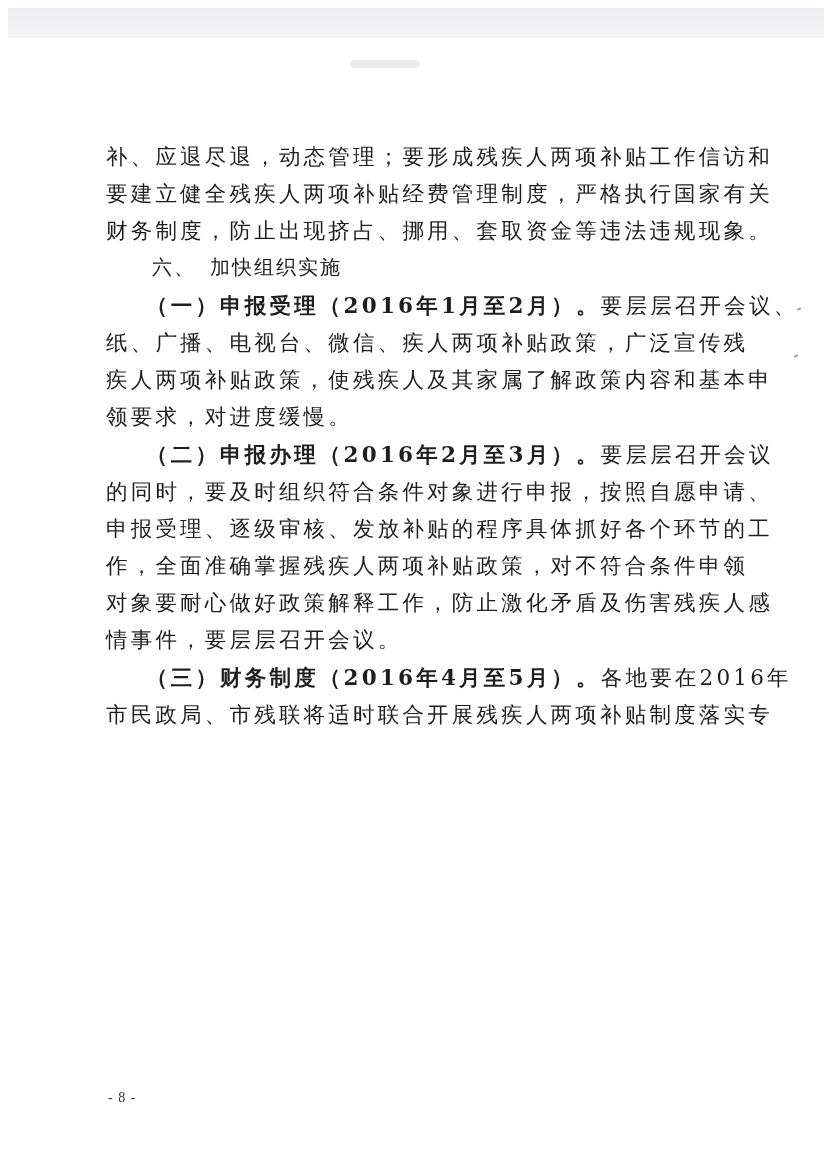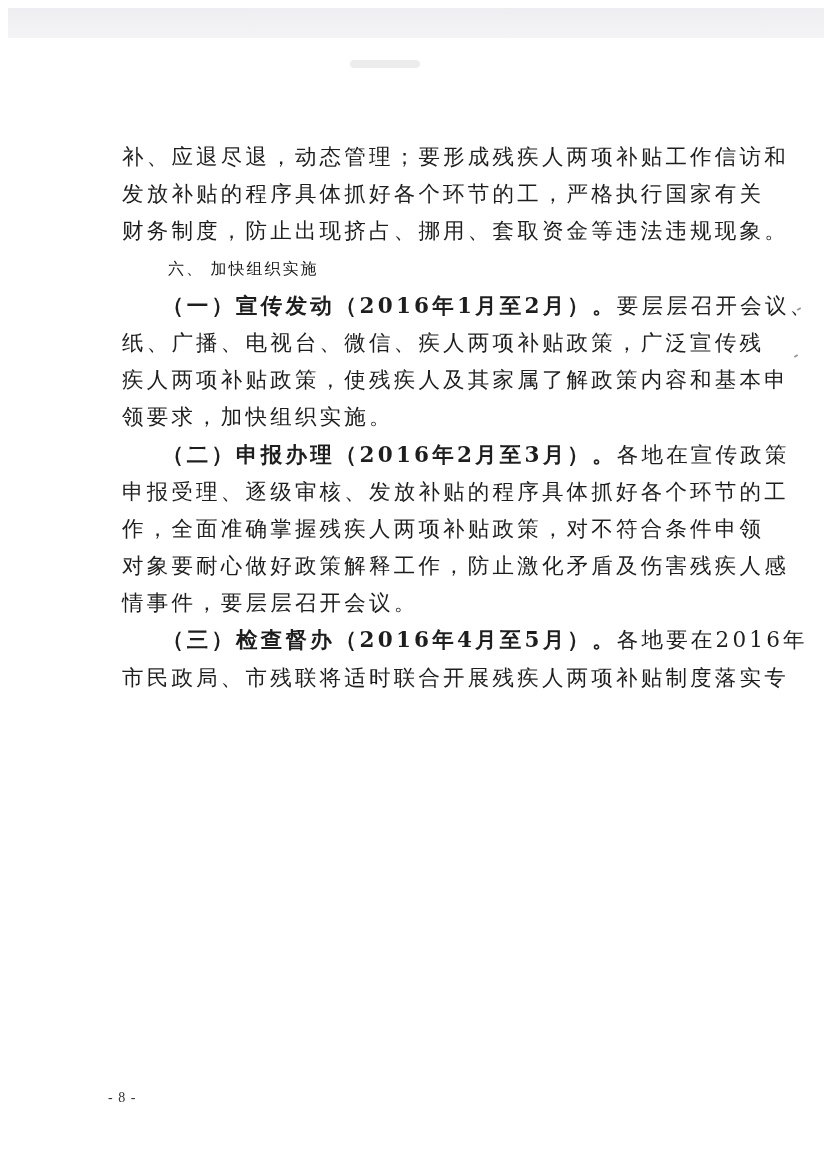--- a/index.html
+++ b/index.html
@@ -27,34 +27,34 @@
       position: absolute;
       left: 350px;
       top: 60px;
       width: 70px;
       height: 8px;
       background: #ececec;
       border-radius: 4px;
     }
     .page {
       position: absolute;
-      left: 122px;
+      left: 106px;
       top: 138px;
       width: 600px;
     }
     .line {
       height: 37.2px;
       line-height: 37.2px;
       font-size: 21.5px;
       letter-spacing: 3.2px;
       white-space: nowrap;
     }
     .line.heading {
-      font-family: Liberation Sans, sans-serif;
-      font-size: 16px;
+      font-family: Liberation Mono, monospace;
+      font-size: 20px;
       letter-spacing: 2px;
       padding-left: 46px;
     }
     .line.indent-sub {
       padding-left: 40px;
     }
     .bold {
       font-weight: bold;
     }
     .justify {
@@ -81,42 +81,43 @@
   </style>
 </head>
 <body>
 
 <div class="scan-band"></div>
 <div class="header-smudge"></div>
 
 <div class="page">
 
   <div class="line justify">补、应退尽退，动态管理；要形成残疾人两项补贴工作信访和</div>
-  <div class="line justify">发放补贴的程序具体抓好各个环节的工，严格执行国家有关</div>
+  <div class="line justify">要建立健全残疾人两项补贴经费管理制度，严格执行国家有关</div>
   <div class="line justify">财务制度，防止出现挤占、挪用、套取资金等违法违规现象。</div>
 
   <div class="line heading">六、 加快组织实施</div>
 
   <div class="line indent-sub">
-    <span class="bold">（一）宣传发动（2016年1月至2月）。</span><span>要层层召开会议、</span>
+    <span class="bold">（一）申报受理（2016年1月至2月）。</span><span>要层层召开会议、</span>
   </div>
   <div class="line justify">纸、广播、电视台、微信、疾人两项补贴政策，广泛宣传残</div>
   <div class="line justify">疾人两项补贴政策，使残疾人及其家属了解政策内容和基本申</div>
-  <div class="line">领要求，加快组织实施。</div>
+  <div class="line">领要求，对进度缓慢。</div>
 
   <div class="line indent-sub">
-    <span class="bold">（二）申报办理（2016年2月至3月）。</span><span>各地在宣传政策</span>
+    <span class="bold">（二）申报办理（2016年2月至3月）。</span><span>要层层召开会议</span>
   </div>
+  <div class="line justify">的同时，要及时组织符合条件对象进行申报，按照自愿申请、</div>
   <div class="line justify">申报受理、逐级审核、发放补贴的程序具体抓好各个环节的工</div>
   <div class="line justify">作，全面准确掌握残疾人两项补贴政策，对不符合条件申领</div>
   <div class="line justify">对象要耐心做好政策解释工作，防止激化矛盾及伤害残疾人感</div>
   <div class="line">情事件，要层层召开会议。</div>
 
   <div class="line indent-sub">
-    <span class="bold">（三）检查督办（2016年4月至5月）。</span><span>各地要在2016年</span>
+    <span class="bold">（三）财务制度（2016年4月至5月）。</span><span>各地要在2016年</span>
   </div>
   <div class="line justify">市民政局、市残联将适时联合开展残疾人两项补贴制度落实专</div>
 </div>
 
 <div class="mark" style="left:797px; top:308px;"></div>
 <div class="mark" style="left:794px; top:355px;"></div>
 
 <div class="page-number">- 8 -</div>
 
 </body></html>

